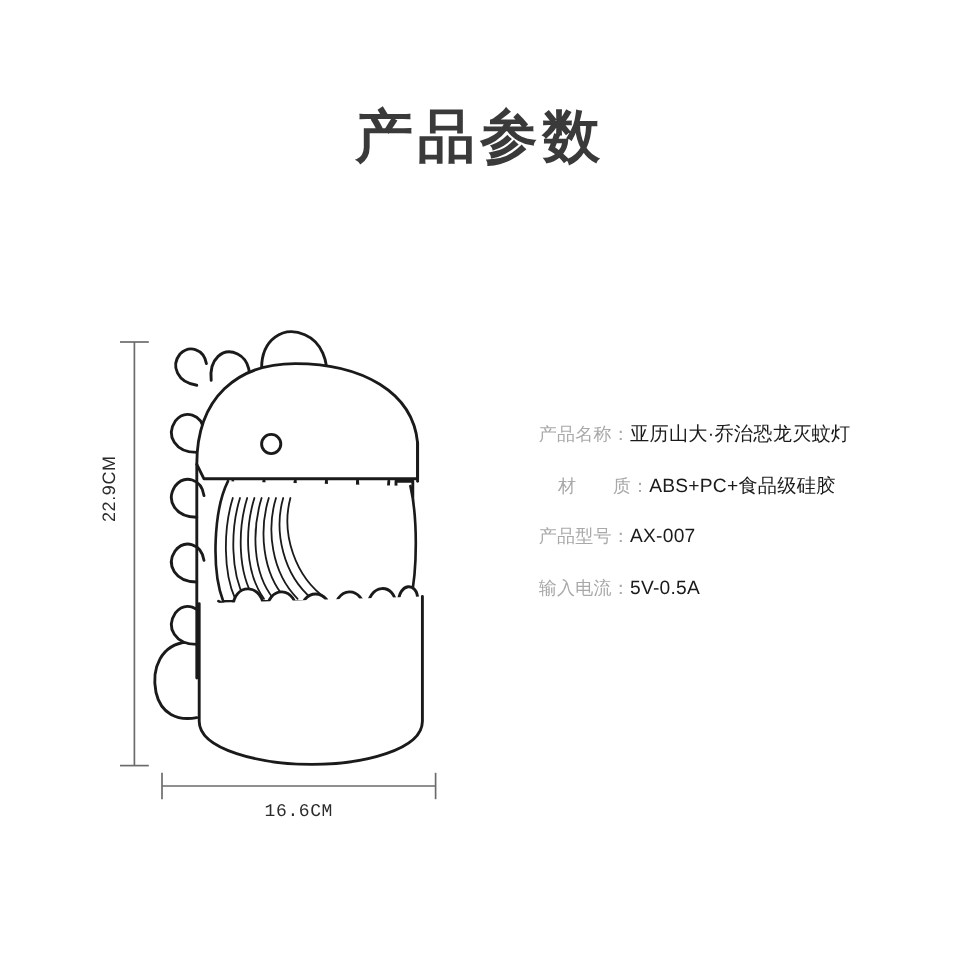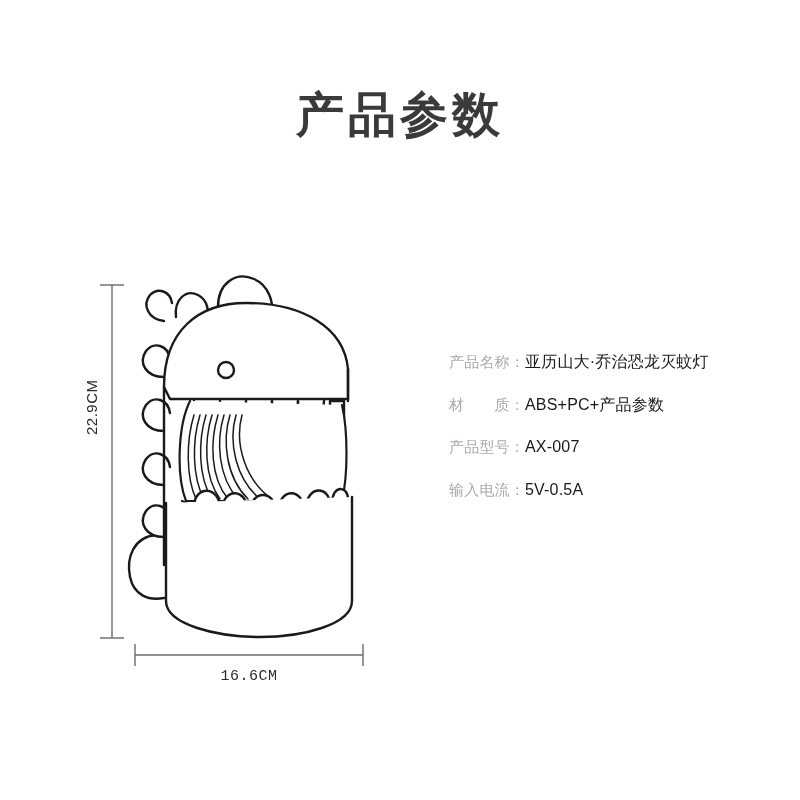--- a/index.html
+++ b/index.html
@@ -90,20 +90,21 @@
   }
   .spec-label {
     font-size: 15px;
     color: #a9a9a9;
     width: 88px;
     flex: 0 0 88px;
     letter-spacing: 0.2px;
   }
   .spec-label.spaced {
     letter-spacing: 0.2px;
+    margin-left: 16px;
   }
   .spec-value {
     font-size: 16px;
     font-weight: normal;
     color: #1a1a1a;
     letter-spacing: 0.2px;
   }
 </style>
 </head>
 <body>
@@ -204,21 +205,21 @@
 
   <div class="spec-list">
 
     <div class="spec-row">
       <span class="spec-label">产品名称：</span>
       <span class="spec-value">亚历山大·乔治恐龙灭蚊灯</span>
     </div>
 
     <div class="spec-row">
       <span class="spec-label spaced">材　　质：</span>
-      <span class="spec-value">ABS+PC+产品参数</span>
+      <span class="spec-value">ABS+PC+食品级硅胶</span>
     </div>
 
     <div class="spec-row">
       <span class="spec-label">产品型号：</span>
       <span class="spec-value">AX-007</span>
     </div>
 
     <div class="spec-row">
       <span class="spec-label">输入电流：</span>
       <span class="spec-value">5V-0.5A</span>

